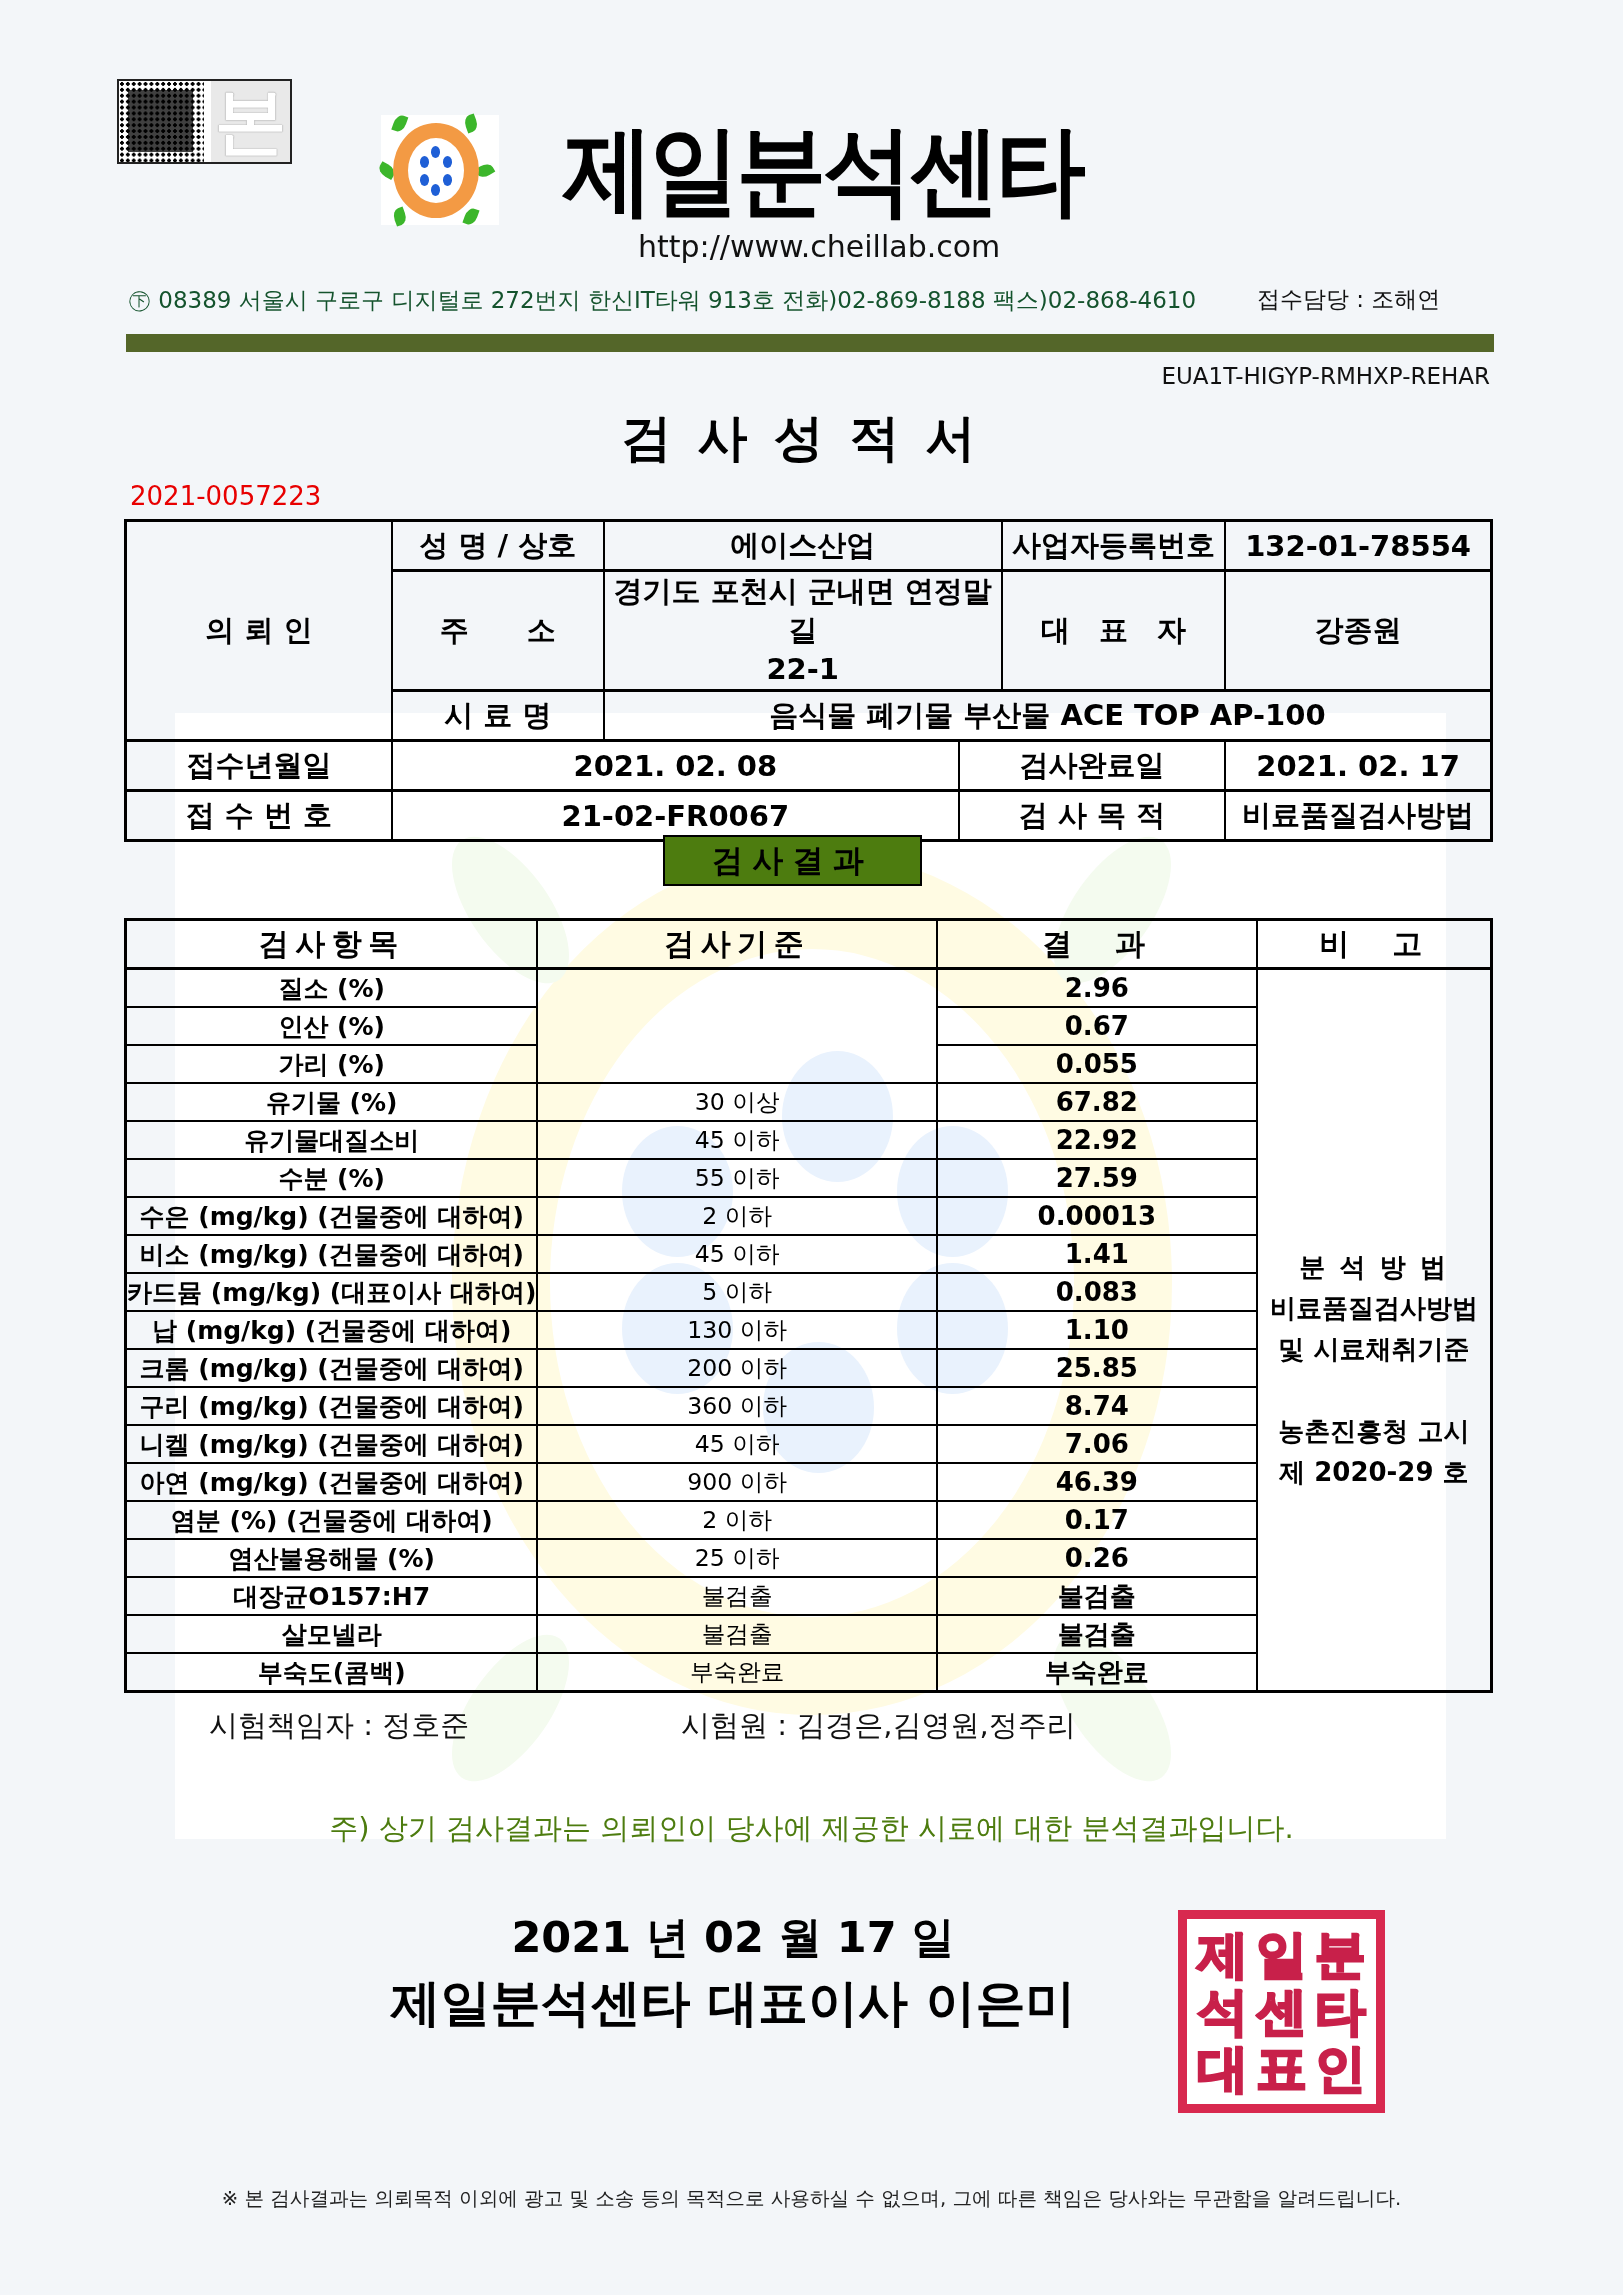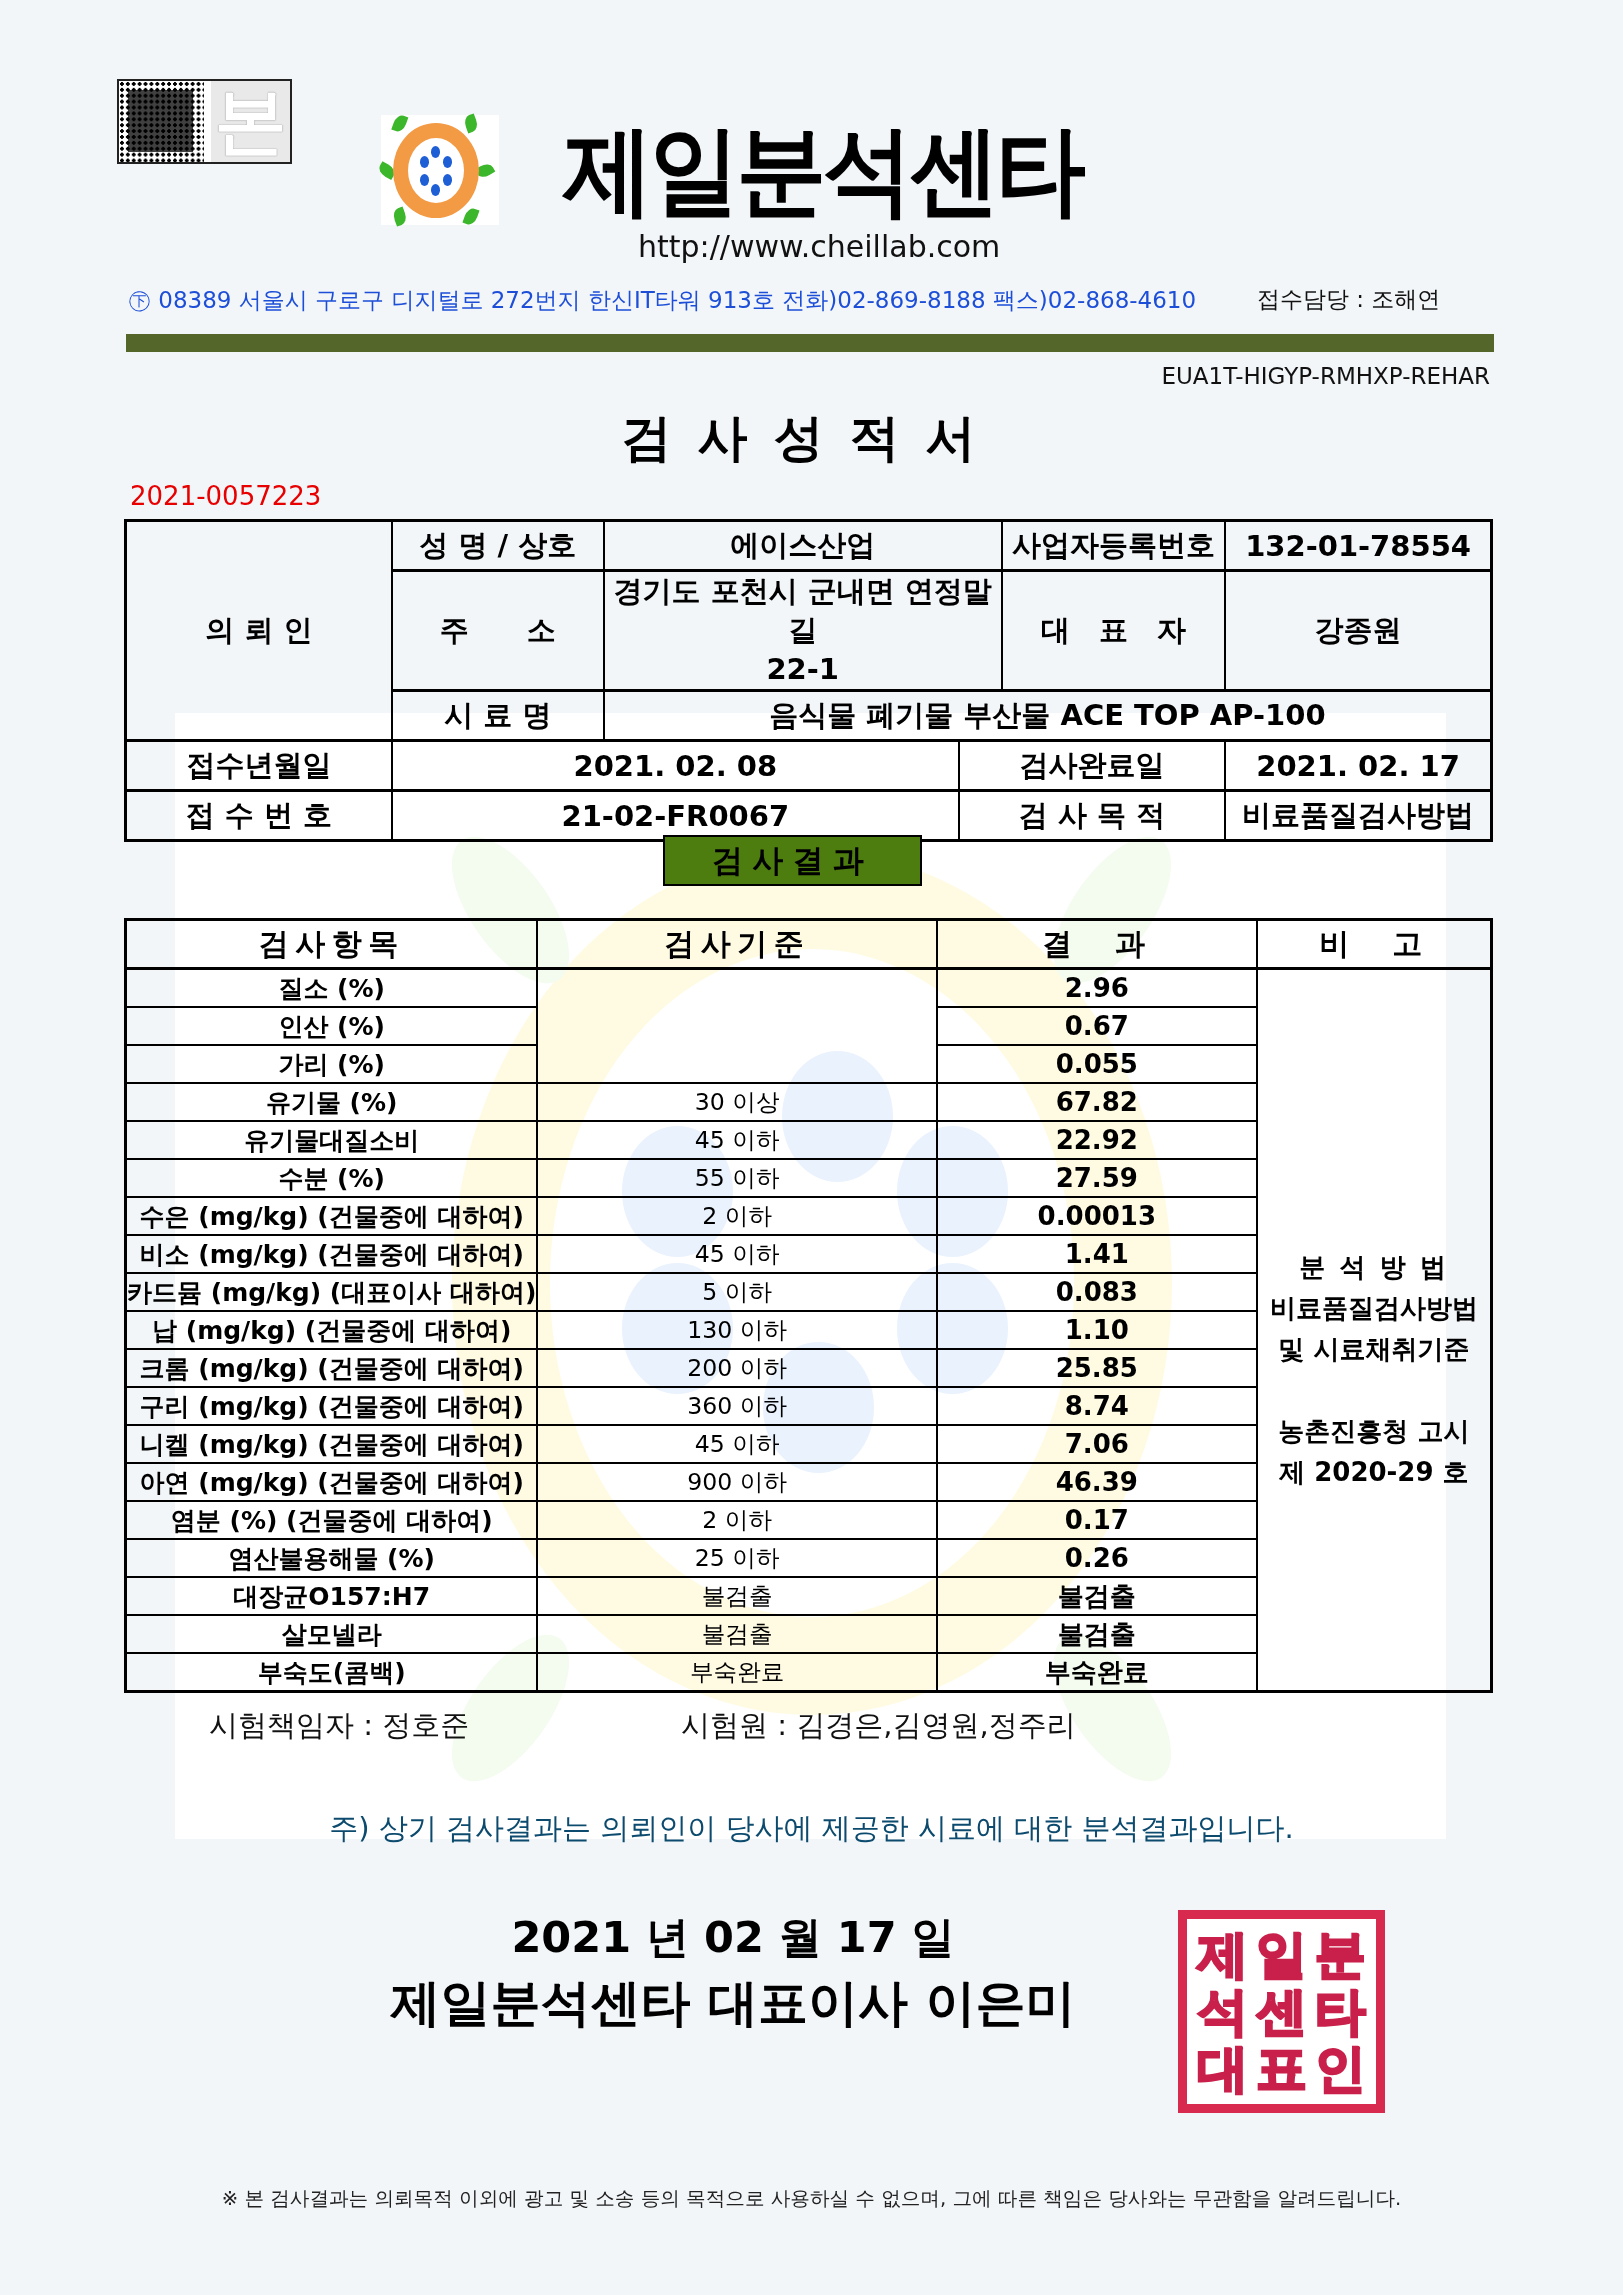--- a/index.html
+++ b/index.html
@@ -24,21 +24,21 @@
     font-size:72px; font-weight:bold; color:#fff; text-shadow:0 0 1.3px #999, 0 0 0.7px #777; background:#e9e9e9; }
 
   #logo { left:381px; top:115px; width:118px; height:110px; background:#fff; }
   #logo .ring { position:absolute; left:11.8px; top:7.9px; width:86px; height:95px; border:15.7px solid #f39a44; border-radius:50%; box-sizing:border-box; background:#fff; }
   #logo .pt { position:absolute; width:9.2px; height:11.8px; border-radius:50%; background:#1f5fd6; }
   #logo .leaf { position:absolute; width:11.8px; height:17px; background:#3cb62b; border-radius:60% 0 60% 0; }
 
   #brand-title { left:563px; top:121px; font-size:98px; font-weight:bold; letter-spacing:-3.9px; line-height:98px; transform:scaleX(0.92); transform-origin:left; }
   #brand-url { left:638px; top:229px; font-size:30px; font-family:"DejaVu Sans", sans-serif; color:#111; }
 
-  #address-line { left:128px; top:285px; font-size:23px; color:#1d4ed8; white-space:nowrap; }
+  #address-line { left:128px; top:285px; font-size:23px; color:#14532d; white-space:nowrap; }
   #receiver { left:1257px; top:284px; font-size:23px; color:#111; white-space:nowrap; }
   #green-bar { left:126px; top:334px; width:1368px; height:18.3px; background:#546629; }
   #doc-code { right:133px; top:363px; font-size:23px; color:#111; }
 
   #doc-title { left:0; width:1623px; top:405px; text-align:center; font-size:50px; font-weight:bold; letter-spacing:26px; }
   #report-no { left:130px; top:481px; font-size:26px; color:#e80000; }
 
   
   table { border-collapse:collapse; position:absolute; }
   td, th { border:2px solid #000; text-align:center; vertical-align:middle; padding:0; }
@@ -51,21 +51,21 @@
   #results-table { left:124px; top:918px; width:1369px; border:3.9px solid #000; font-size:25px; }
   #results-table th { height:46px; font-size:30px; font-weight:bold; border-bottom:3.3px solid #000; letter-spacing:6.5px; }
   #results-table td { height:36px; }
   #results-table td.item { font-weight:bold; font-size:25px; white-space:nowrap; }
   #results-table td.std { font-weight:normal; font-size:23.6px; }
   #results-table td.res { font-weight:bold; font-size:26px; }
   #results-table td.note { font-weight:bold; font-size:26px; line-height:41px; }
 
   #tester-chief { left:209px; top:1706px; font-size:29px; color:#111; }
   #testers { left:681px; top:1706px; font-size:29px; color:#111; }
-  #footnote { left:0; width:1623px; top:1809px; text-align:center; font-size:29px; color:#0c4a6e; }
+  #footnote { left:0; width:1623px; top:1809px; text-align:center; font-size:29px; color:#4d7c0f; }
 
   #sign-date { left:0; width:1466px; top:1909px; text-align:center; font-size:43px; font-weight:bold; }
   #sign-name { left:0; width:1466px; top:1970px; text-align:center; font-size:50px; font-weight:bold; }
   #seal { left:1178px; top:1910px; width:207px; height:203px; border:9.2px solid #d8294f; box-sizing:border-box; background:#fff; display:grid; grid-template-columns:repeat(3,1fr); grid-template-rows:repeat(3,1fr); padding:6.5px; }
   #seal span { color:#fff; -webkit-text-stroke:2.6px #c8204a; font-size:51px; font-weight:bold; display:flex; align-items:center; justify-content:center; line-height:1; font-family:"DejaVu Serif", serif; }
 
   #disclaimer { left:0; width:1623px; top:2185px; text-align:center; font-size:19.6px; color:#222; }
 </style>
 </head>
 <body>

